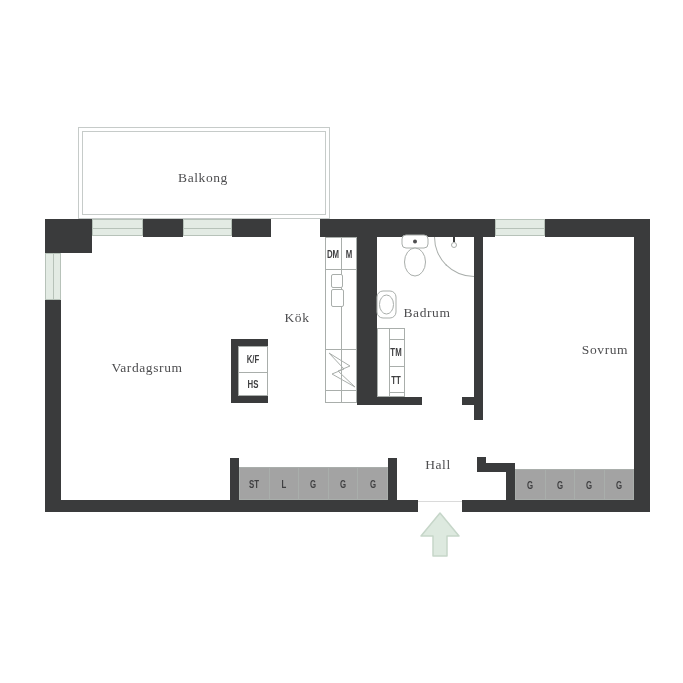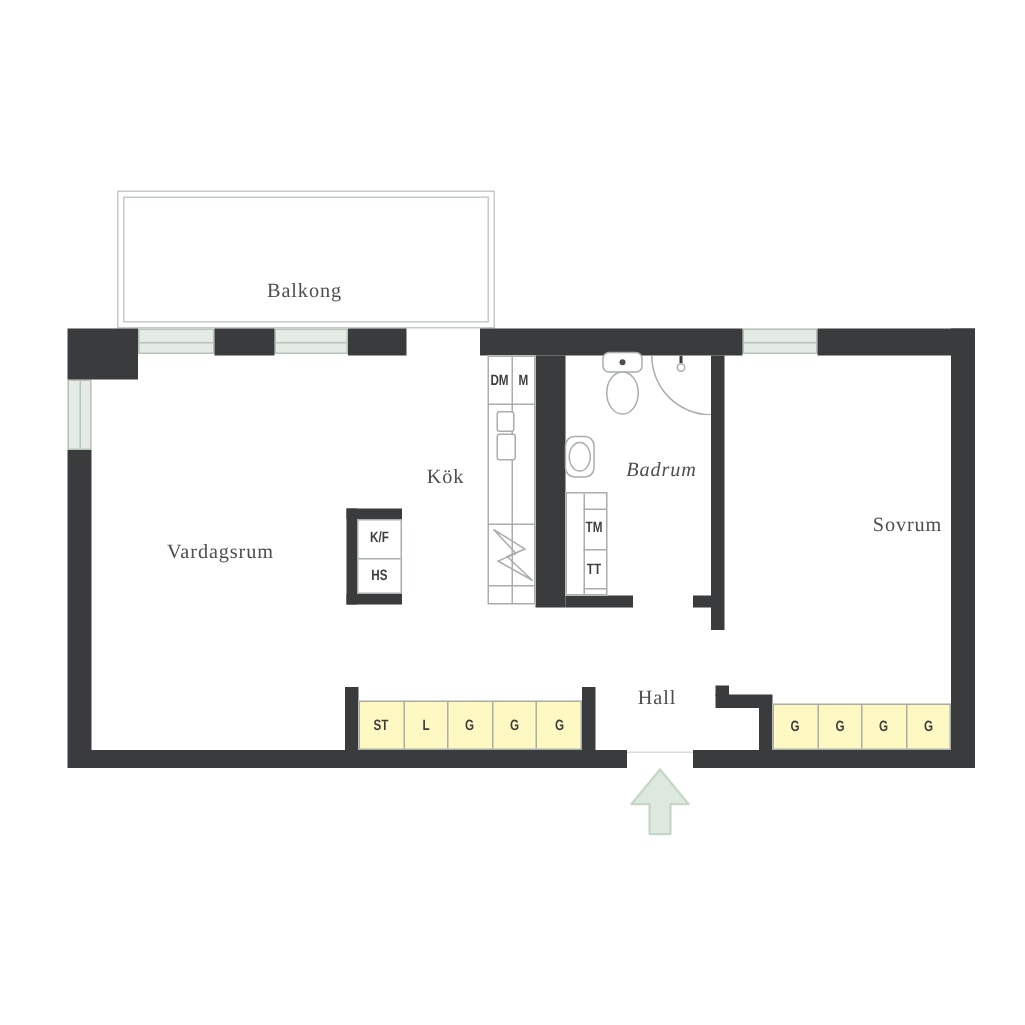--- a/index.html
+++ b/index.html
@@ -24,41 +24,41 @@
   .balcony{position:absolute;border:1px solid var(--balcony);box-sizing:border-box;}
   .balcony-inner{position:absolute;left:3px;top:3px;right:3px;bottom:3px;border:1px solid var(--balcony);}
   .room-label{position:absolute;transform:translate(-50%,-50%);
     font-family:"Liberation Serif","DejaVu Serif",serif;font-size:13.5px;letter-spacing:0.6px;
     color:var(--label);white-space:nowrap;}
   .unit{position:absolute;border:1px solid var(--line);box-sizing:border-box;background:#fff;}
   .uline-h{position:absolute;left:0;right:0;height:1px;background:var(--line);}
   .uline-v{position:absolute;top:0;bottom:0;width:1px;background:var(--line);}
   .unit-label{position:absolute;transform:translate(-50%,-50%) scaleX(0.78);
     font-size:10px;font-weight:bold;color:var(--unitlabel);white-space:nowrap;letter-spacing:0;}
-  .closet-row{position:absolute;border:1px solid var(--line);box-sizing:border-box;display:flex;background:#fef9c3;}
+  .closet-row{position:absolute;border:1px solid var(--line);box-sizing:border-box;display:flex;background:#a3a3a3;}
   .closet-cell{flex:1;position:relative;border-left:1px solid var(--line);}
   .closet-cell:first-child{border-left:none;}
   .closet-cell .unit-label{left:50%;top:50%;}
   .shower-corner{position:absolute;border-left:1px solid var(--line);border-bottom:1px solid var(--line);
     border-bottom-left-radius:100% 100%;box-sizing:border-box;}
   .fixture{position:absolute;}
   .fixture .ln{stroke:var(--line);fill:#fff;}
   .fixture .lnf{stroke:var(--line);fill:none;}
   .threshold{position:absolute;height:1px;background:var(--threshold);}
   .mini-rect{position:absolute;border:1px solid var(--line);border-radius:2px;box-sizing:border-box;background:#fff;}
 </style>
 </head>
 <body>
 
 <div class="plan">
 
   <div class="balcony" style="left:78px;top:127px;width:252px;height:92px;">
     <div class="balcony-inner"></div>
   </div>
-  <div class="room-label" style="left:203px;top:194px;">Balkong</div>
+  <div class="room-label" style="left:203px;top:178px;">Balkong</div>
 
   <div class="window" style="left:92px;top:219px;width:51px;height:17px;">
       <div class="mid-h"></div>
     </div>
   <div class="window" style="left:183px;top:219px;width:49px;height:17px;">
       <div class="mid-h"></div>
     </div>
   <div class="window" style="left:495px;top:219px;width:50px;height:17px;">
       <div class="mid-h"></div>
     </div>
@@ -163,21 +163,21 @@
     <div class="closet-cell">
         <div class="unit-label">G</div>
       </div>
     <div class="closet-cell">
         <div class="unit-label">G</div>
       </div>
   </div>
 
   <div class="room-label" style="left:147px;top:368px;font-family:Liberation Serif, serif;">Vardagsrum</div>
   <div class="room-label" style="left:297px;top:318px;">Kök</div>
-  <div class="room-label" style="left:441px;top:313px;font-style:italic;">Badrum</div>
+  <div class="room-label" style="left:427px;top:313px;">Badrum</div>
   <div class="room-label" style="left:561px;top:350px;margin-left:44px;">Sovrum</div>
   <div class="room-label" style="left:438px;top:448px;margin-top:17px;">Hall</div>
 
   <svg class="fixture" style="left:418px;top:512px;" width="44" height="46" viewBox="0 0 44 46">
     <polygon points="22,1 41,24 29,24 29,44 15,44 15,24 3,24" style="fill:var(--arrowfill);stroke:var(--arrowborder);stroke-width:1.5;stroke-linejoin:round;"></polygon>
   </svg>
 
 </div>
 
 </body></html>

